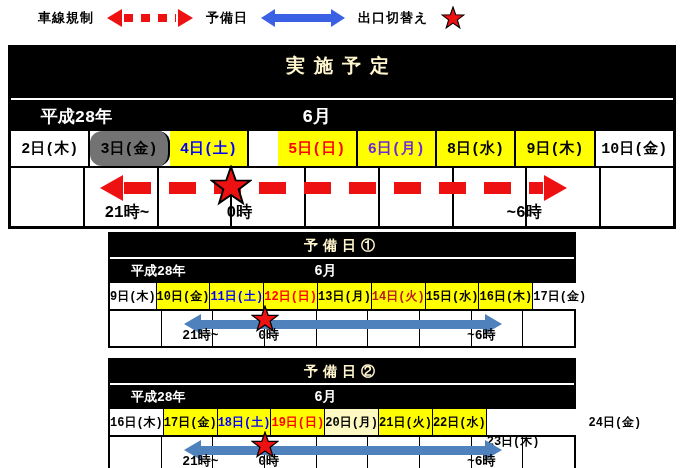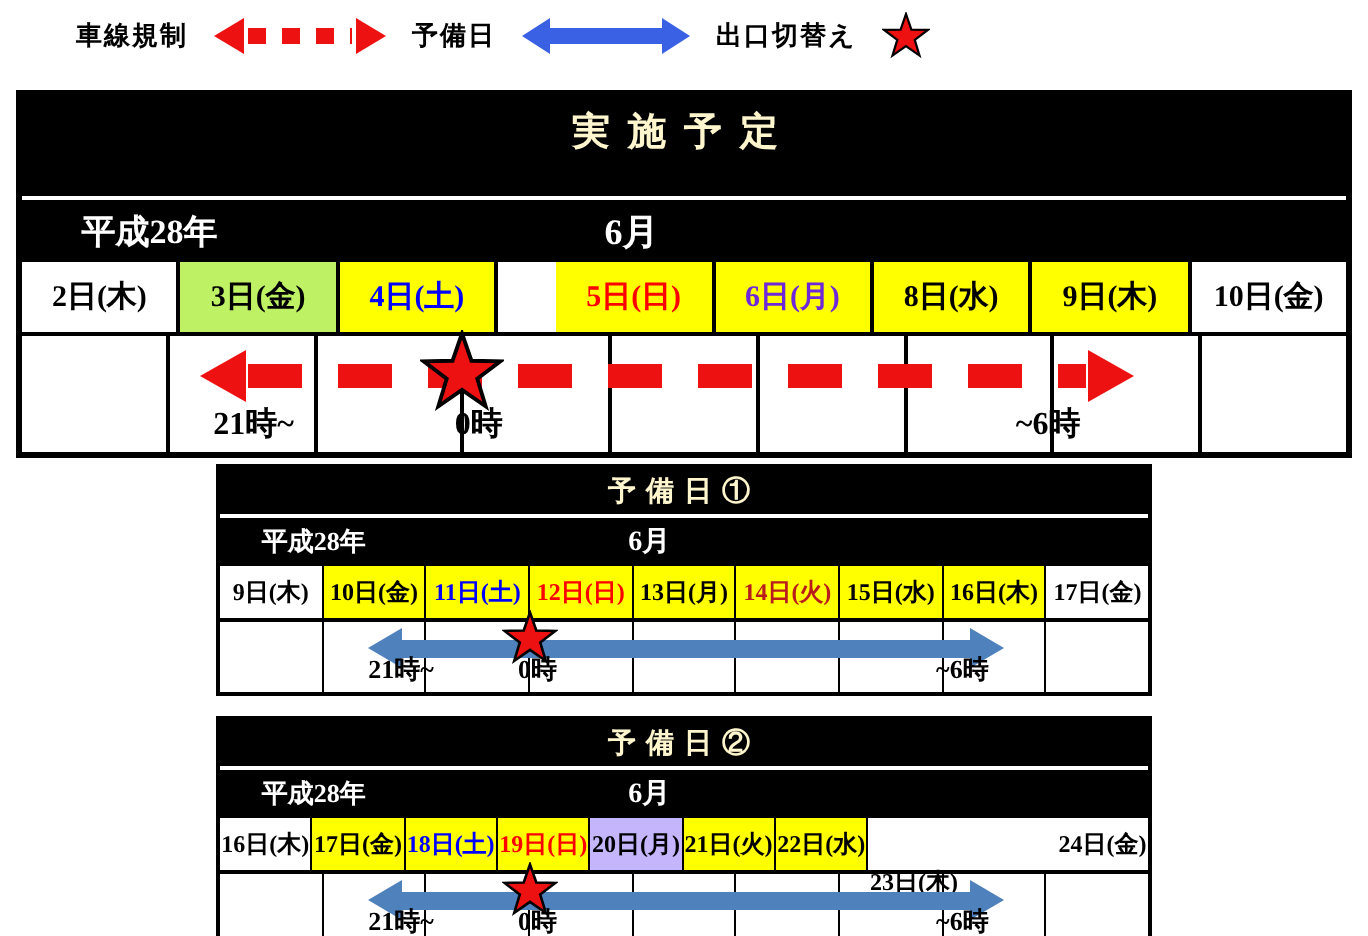--- a/index.html
+++ b/index.html
@@ -1,17 +1,17 @@
 <!DOCTYPE html>
 <html style="--red: #ee1111; --legendblue: #3a60e4; --tblblue: #4f81bd; --cream: #fff6ce;"><head>
 <meta charset="utf-8">
 <style>
   html,body{margin:0;padding:0;background:#fff;}
   .page{position:relative;width:684px;height:468px;background:#ffffff;overflow:hidden;
-        font-family:Liberation Serif, serif;font-weight:bold;color:#000;}
+        font-family:Liberation Mono, monospace;font-weight:bold;color:#000;}
 
   
   .legend{position:absolute;left:38px;top:4px;height:28px;display:flex;align-items:center;gap:13px;}
   .lg-label{font-size:13px;font-weight:600;letter-spacing:1px;}
   .lg-arrow{display:flex;align-items:center;}
   .ah{width:0;height:0;}
   
   .lg-red .ah-l{border-top:9px solid transparent;border-bottom:9px solid transparent;border-right:15px solid var(--red);}
   .lg-red .ah-r{border-top:9px solid transparent;border-bottom:9px solid transparent;border-left:15px solid var(--red);}
   .lg-red .shaft{width:52px;height:8px;margin:0 2px;
@@ -110,21 +110,21 @@
   </div>
 
   <div class="sched main">
     <div class="t-title">実施予定</div>
     <div class="t-year">
       <span class="era">平成28年</span>
       <span class="month">6月</span>
     </div>
     <div class="t-days">
         <div class="day-cell" style="background: rgb(255, 255, 255); color: rgb(0, 0, 0);">2日(木)</div>
-        <div class="day-cell" style="background: #bef264; color: rgb(0, 0, 0);">3日(金)</div>
+        <div class="day-cell" style="background: #737373; color: rgb(0, 0, 0); border-radius: 12px;">3日(金)</div>
         <div class="day-cell" style="background: rgb(255, 255, 0); color: rgb(0, 0, 255);">4日(土)</div>
         <div class="day-cell" style="background: rgb(255, 255, 0); color: rgb(255, 0, 0); margin-left: 29px;">5日(日)</div>
         <div class="day-cell" style="background: rgb(255, 255, 0); color: #6d28d9;">6日(月)</div>
         <div class="day-cell" style="background: rgb(255, 255, 0); color: rgb(0, 0, 0);">8日(水)</div>
         <div class="day-cell" style="background: rgb(255, 255, 0); color: rgb(0, 0, 0);">9日(木)</div>
         <div class="day-cell" style="background: rgb(255, 255, 255); color: rgb(0, 0, 0);">10日(金)</div>
       </div>
     <div class="t-arrowrow">
       <div class="cells">
           <div class="cell"></div>
@@ -202,21 +202,21 @@
     <div class="t-title">予備日②</div>
     <div class="t-year">
       <span class="era">平成28年</span>
       <span class="month">6月</span>
     </div>
     <div class="t-days">
         <div class="day-cell" style="background: rgb(255, 255, 255); color: rgb(0, 0, 0);">16日(木)</div>
         <div class="day-cell" style="background: rgb(255, 255, 0); color: rgb(0, 0, 0);">17日(金)</div>
         <div class="day-cell" style="background: rgb(255, 255, 0); color: rgb(0, 0, 255);">18日(土)</div>
         <div class="day-cell" style="background: rgb(255, 255, 0); color: rgb(255, 0, 0);">19日(日)</div>
-        <div class="day-cell" style="background: #c4b5fd; color: rgb(0, 0, 0);">20日(月)</div>
+        <div class="day-cell" style="background: #fef9c3; color: rgb(0, 0, 0);">20日(月)</div>
         <div class="day-cell" style="background: rgb(255, 255, 0); color: rgb(0, 0, 0);">21日(火)</div>
         <div class="day-cell" style="background: rgb(255, 255, 0); color: rgb(0, 0, 0); text-align: center;">22日(水)</div>
         <div class="day-cell" style="background: rgb(255, 255, 0); color: rgb(0, 0, 0); margin-top: 32px;">23日(木)</div>
         <div class="day-cell" style="background: rgb(255, 255, 255); color: rgb(0, 0, 0); padding-left: 48px;">24日(金)</div>
       </div>
     <div class="t-arrowrow">
       <div class="cells">
           <div class="cell"></div>
           <div class="cell"></div>
           <div class="cell"></div>

